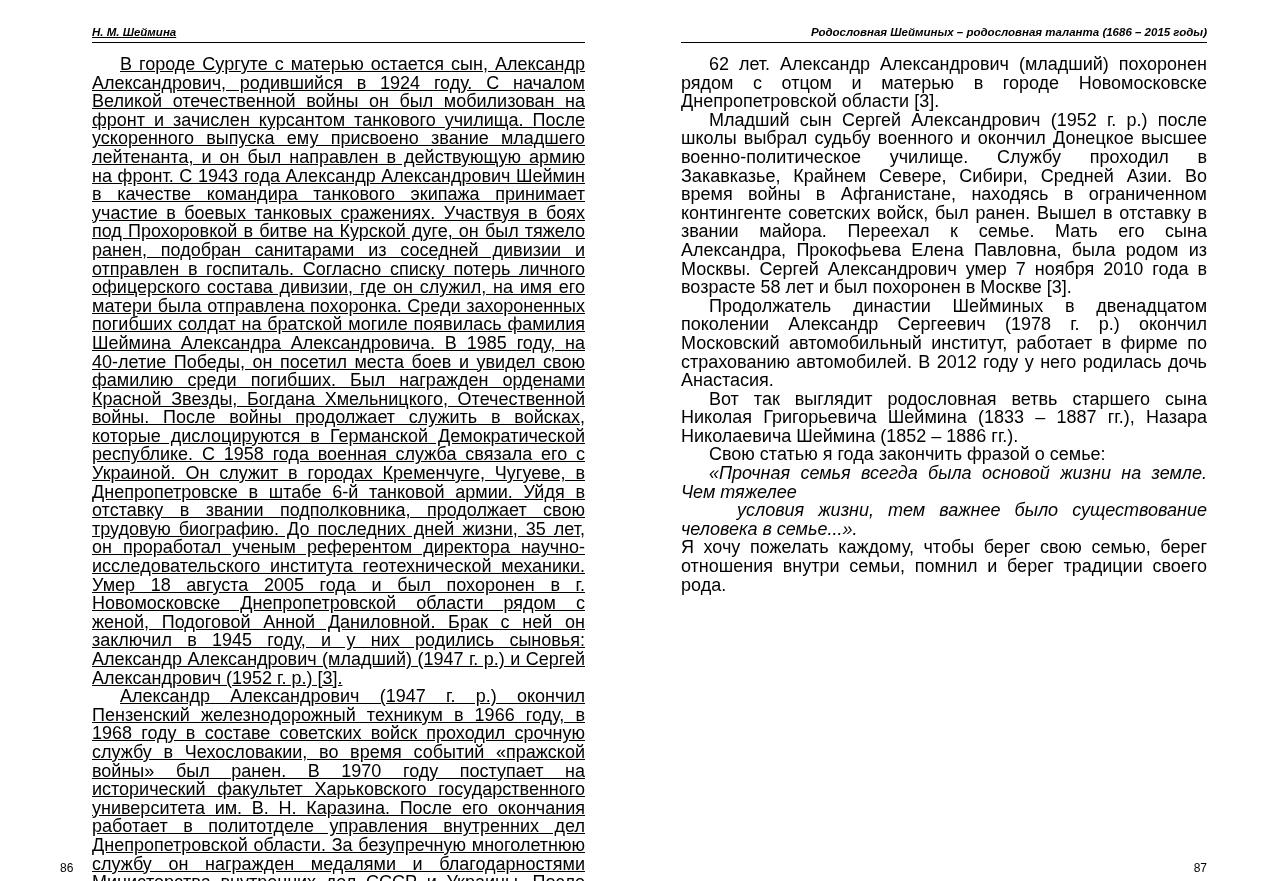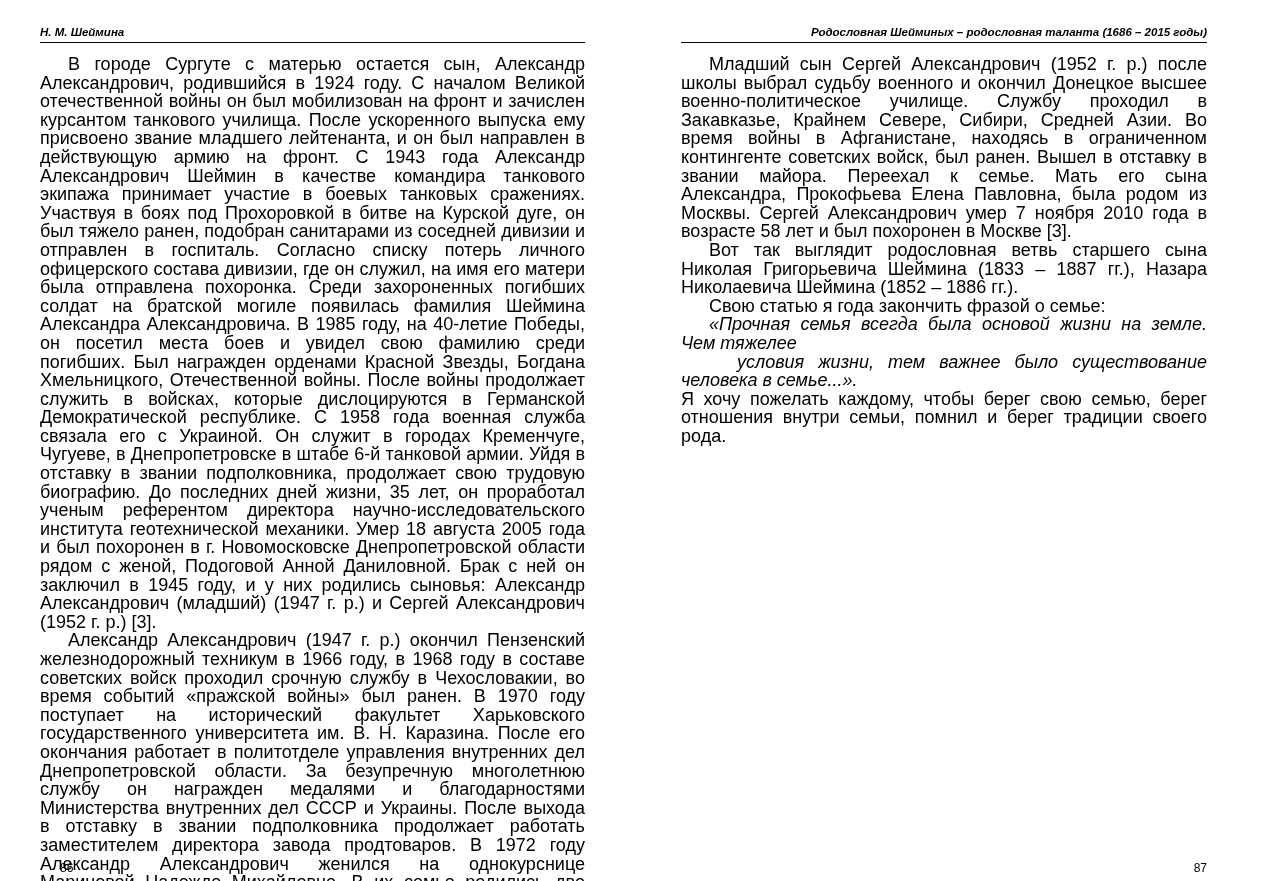--- a/index.html
+++ b/index.html
@@ -20,21 +20,22 @@
     height: 881px;
     box-sizing: border-box;
   }
   .page {
     position: relative;
     box-sizing: border-box;
     height: 881px;
   }
   .page-left {
     width: 633px;
-    padding: 18px 48px 0 40px;
+    padding: 18px 48px 0 92px;
+    text-decoration: underline;
   }
   .page-right {
     width: 634px;
     padding: 18px 60px 0 48px;
   }
   .running-head {
     display: flex;
     align-items: flex-end;
     font-size: 11.5px;
     font-style: italic;
@@ -100,21 +101,23 @@
       <p>Александр Александрович (1947 г. р.) окончил Пензенский железно­дорожный техникум в 1966 году, в 1968 году в составе советских войск проходил срочную службу в Чехословакии, во время событий «пражской войны» был ранен. В 1970 году поступает на исторический факультет Харьковского государственного университета им. В. Н. Каразина. После его окончания работает в политотделе управления внутренних дел Днеп­ропетровской области. За безупречную многолетнюю службу он награж­ден медалями и благодарностями Министерства внутренних дел СССР и Украины. После выхода в отставку в звании подполковника продолжа­ет работать заместителем директора завода продтоваров. В 1972 году Александр Александрович женился на однокурснице Мариновой Надеж­де Михайловне. В их семье родились две дочери – Наталья (1973 г. р.) и Ирина (1979 г. р.). Обе дочери окончили Приднепровскую академию архитектуры и строительства. Последствия ранения при исполнении служебных обязанностей по защите общественного порядка привели к ранней кончине А. А. Шеймина. Он умер 4 августа 2009 года в возрасте</p>
     </div>
     <div class="folio folio-left">86</div>
   </div>
 
   <div class="page page-right">
     <div class="running-head right">
       <span>Родословная Шейминых – родословная таланта (1686 – 2015 годы)</span>
     </div>
     <div class="body-text">
+      <p>62 лет. Александр Александрович (младший) похоронен рядом с отцом и матерью в городе Новомосковске Днепропетровской области [3].</p>
       <p>Младший сын Сергей Александрович (1952 г. р.) после школы выбрал судьбу военного и окончил Донецкое высшее военно-политическое учи­лище. Службу проходил в Закавказье, Крайнем Севере, Сибири, Средней Азии. Во время войны в Афганистане, находясь в ограниченном контин­генте советских войск, был ранен. Вышел в отставку в звании майора. Пе­реехал к семье. Мать его сына Александра, Прокофьева Елена Павлов­на, была родом из Москвы. Сергей Александрович умер 7 ноября 2010 года в возрасте 58 лет и был похоронен в Москве [3].</p>
+      <p>Продолжатель династии Шейминых в двенадцатом поколении Алек­сандр Сергеевич (1978 г. р.) окончил Московский автомобильный инсти­тут, работает в фирме по страхованию автомобилей. В 2012 году у него родилась дочь Анастасия.</p>
       <p>Вот так выглядит родословная ветвь старшего сына Николая Григорь­евича Шеймина (1833 – 1887 гг.), Назара Николаевича Шеймина (1852 – 1886 гг.).</p>
       <p>Свою статью я года закончить фразой о семье:</p>
       <p class="quote-block">
         <span class="quote-italic">«Прочная семья всегда была основой жизни на земле. Чем тяжелее</span>
         <span class="quote-cont">условия жизни, тем важнее было существование человека в семье...».</span>
       </p>
       <p style="text-indent:0">Я хочу пожелать каждому, чтобы берег свою семью, берег отношения внутри семьи, помнил и берег традиции своего рода.</p>
     </div>
     <div class="folio folio-right">87</div>
   </div>

